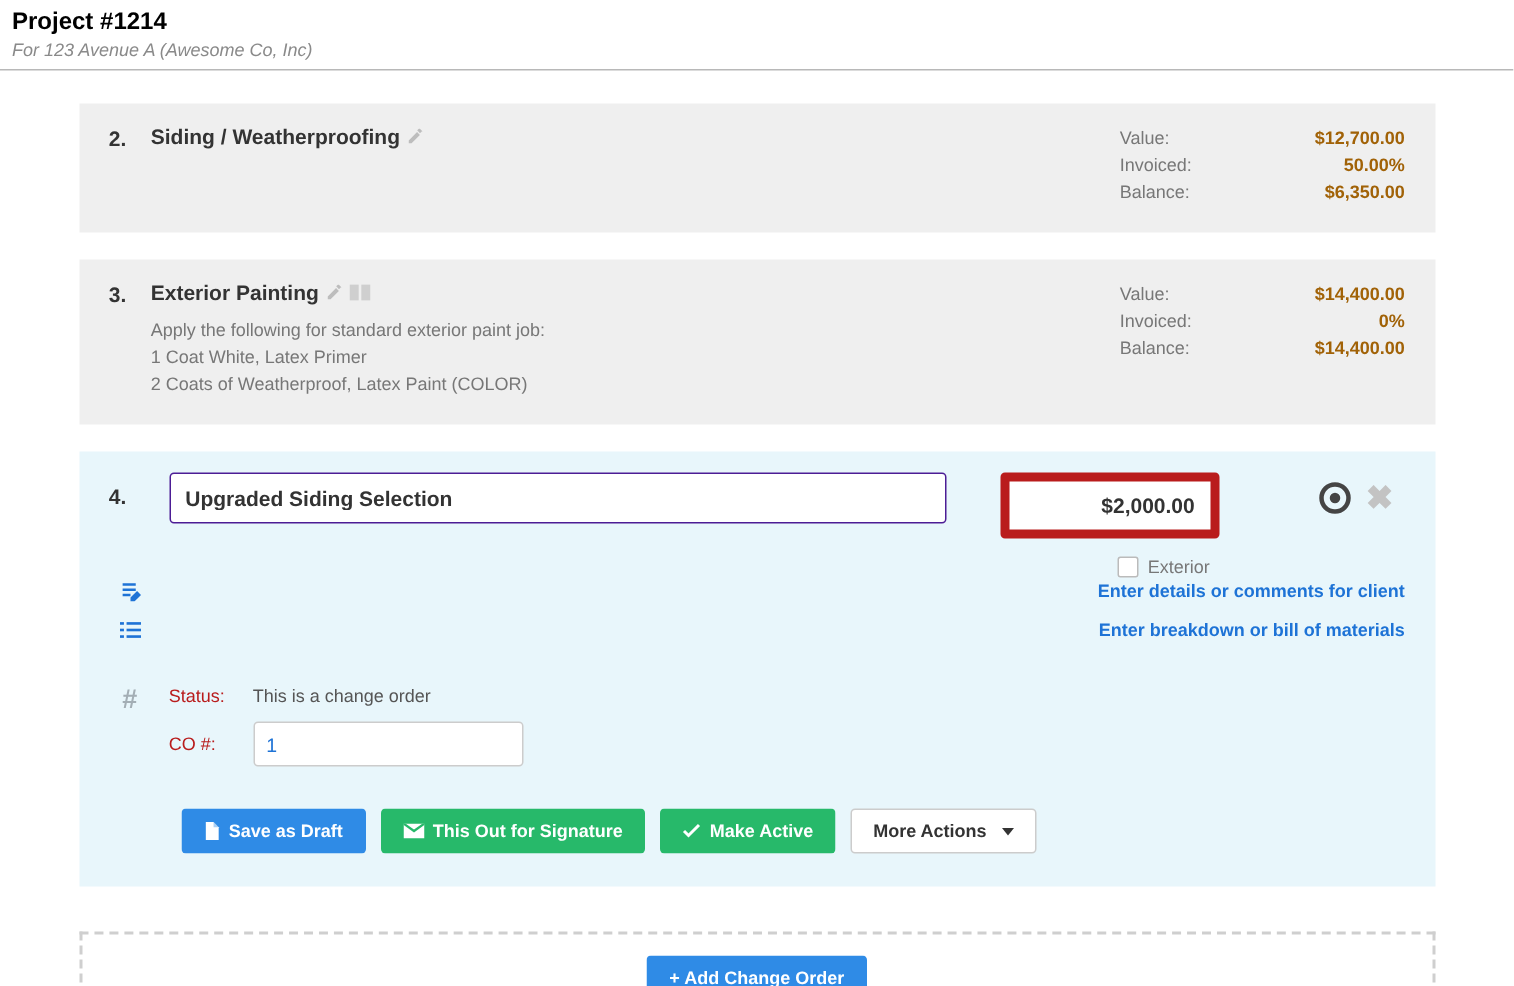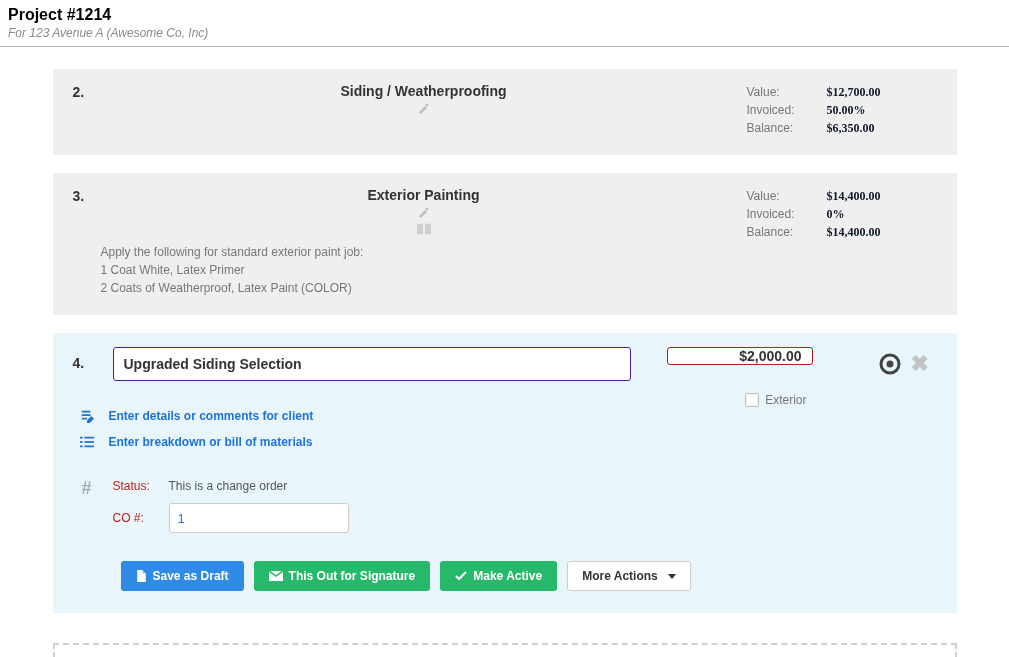--- a/index.html
+++ b/index.html
@@ -11,46 +11,46 @@
 
   .content { width:904px; margin:22px auto 0 auto; }
 
   .section { background:#efefef; padding:14px 20px 18px 20px; margin-bottom:18px; position:relative; }
   .section.editing { background:#e8f6fb; padding-bottom:22px; }
   .section:after { content:""; display:block; clear:both; }
 
   .row-flex { display:flex; align-items:flex-start; }
   .num-col { width:28px; font-size:14px; font-weight:700; color:#333; padding-top:1px; }
   .title-col { flex:1; }
-  .title-line { display:flex; align-items:center; gap:4px;flex-direction:column; }
+  .title-line { display:flex; gap:4px; }
   .item-title { font-size:14px; font-weight:700; color:#333; }
   .icon { display:inline-flex; align-items:center; justify-content:center; }
   .fin-col { width:190px; font-size:12px; color:#555; }
   .fin-row { display:flex; justify-content:space-between; line-height:18px; }
   .fin-label { color:#777; width:80px; }
-  .fin-val { font-weight:700; color:#0f172a; text-align:left; flex:1;font-family:Liberation Serif, serif; }
+  .fin-val { font-weight:700; color:#a16207; text-align:right; flex:1; }
 
   .desc { margin-top:8px; font-size:12px; color:#777; line-height:18px; }
 
   
   .edit-top { display:flex; align-items:flex-start; }
   .edit-num { width:40px; font-size:14px; font-weight:700; color:#333; padding-top:8px; }
   .edit-title { flex:1; margin-right:36px; }
   .edit-title input { width:100%; height:34px; border:1px solid #4c1d95; border-radius:3px; padding:0 10px; font-size:14px; font-weight:700; color:#333; background:#fff; }
   .edit-value { width:146px; margin-right:66px; }
-  .edit-value input { width:100%; height:18px; border:1px solid #b91c1c; border-radius:3px; padding:0 10px; font-size:14px; font-weight:700; color:#333; text-align:right; background:#fff; }
+  .edit-value input { width:100%; height:44px; border:6px solid #b91c1c; border-radius:3px; padding:0 10px; font-size:14px; font-weight:700; color:#333; text-align:right; background:#fff; }
   .edit-actions { width:58px; display:flex; align-items:center; gap:10px; padding-top:6px; }
 
   .record-btn svg { display:block; }
   .delete-x { color:#c3c3c3; font-size:22px; font-weight:900; cursor:pointer; line-height:1; }
 
   .taxable { margin-top:12px; font-size:12px; color:#777; display:flex; align-items:center; gap:6px; justify-content:flex-end; padding-right:130px; }
   .taxable .box { width:14px; height:14px; border:1px solid #bbb; background:#fff; border-radius:2px; }
 
-  .link-row { display:flex; align-items:center; gap:8px; margin-top:12px; margin-left:0px; font-size:12px; }
+  .link-row { display:flex; align-items:center; gap:8px; margin-top:12px; margin-left:0px; font-size:12px;justify-content:space-between; }
   .link-row .licon { width:28px; color:#1e73d6; display:flex; justify-content:center; }
   .link-row a { color:#1e73d6; font-weight:600; text-decoration:none; }
 
   .status-block { margin-top:30px; display:flex; align-items:flex-start; gap:12px; font-size:12px; }
   .hash-col { width:28px; color:#a3aeb5; font-size:18px; font-weight:700; text-align:center; line-height:1; }
   .status-grid .srow { display:flex; align-items:center; margin-bottom:10px; }
   .status-grid .slabel { width:56px; color:#b91c1c; }
   .status-grid .sval { color:#555; }
   .co-input { width:180px; height:30px; border:1px solid #ccc; border-radius:3px; padding:0 8px; font-size:13px; color:#1e73d6; background:#fff; }
 

